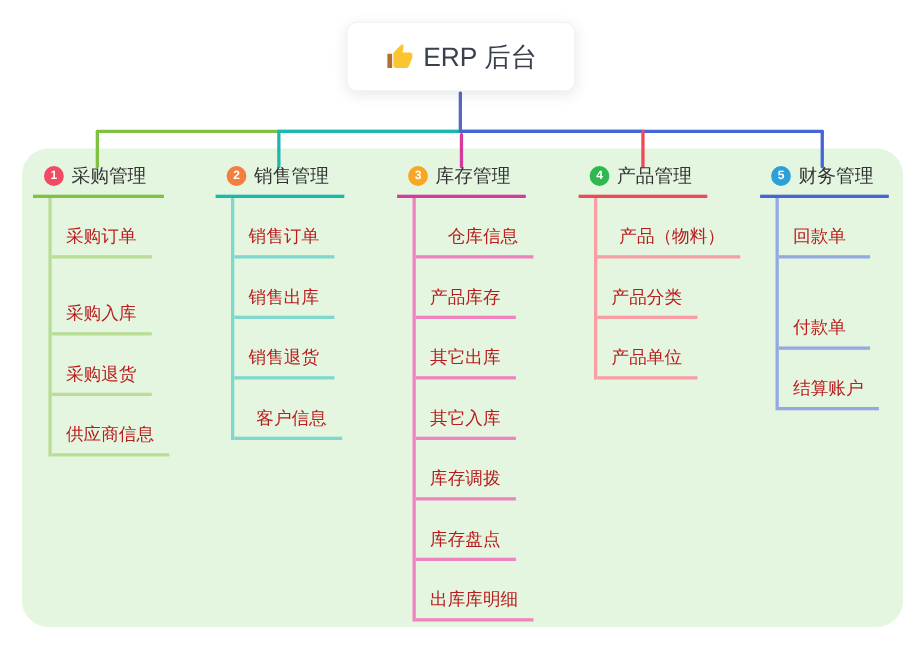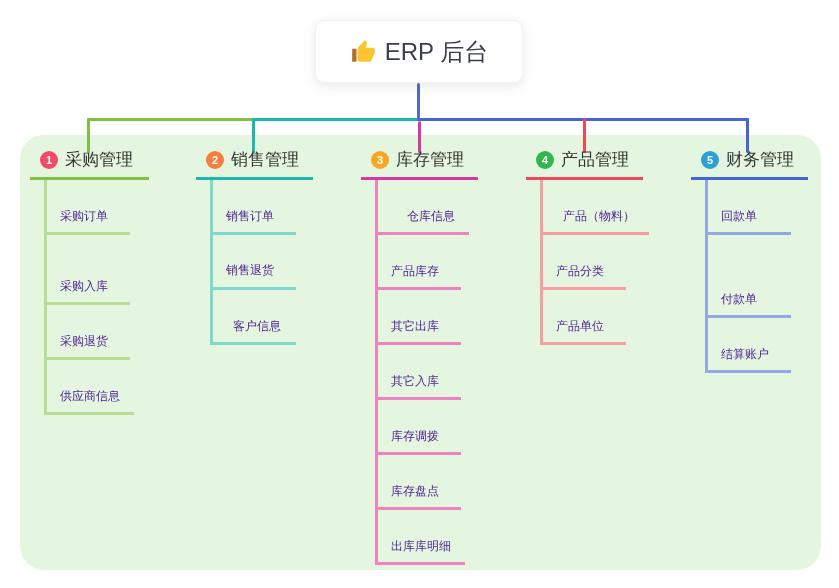--- a/index.html
+++ b/index.html
@@ -28,21 +28,21 @@
     border-bottom: 3px solid; font-size: 17px; font-weight: 500; color: #333;
     line-height: 20px; }
   .badge { width: 18px; height: 18px; border-radius: 50%; flex: 0 0 18px;
     color: #fff; font-size: 11px; font-weight: bold; line-height: 18px;
     text-align: center; margin-top: 1px; }
 
   
   .branch-children { position: absolute; top: 180px; border-left: 3px solid; }
   .child-item { height: 55px; width: max-content; min-width: 83px;
     border-bottom: 3px solid; display: flex; align-items: flex-end;
-    padding: 0 14px 6px 13px; font-size: 12px; color: #4c1d95; line-height: 20px;
+    padding: 0 14px 6px 13px; font-size: 16px; color: #b91c1c; line-height: 20px;
     white-space: nowrap; }
 </style>
 </head>
 <body>
 
 <div id="canvas">
 
   <div class="panel" style="background-color: rgb(228, 246, 224);"></div>
 
   <div class="line" style="left: 87px; top: 118px; width: 333px; height: 3px; background-color: rgb(127, 194, 65);"></div>
@@ -78,20 +78,21 @@
     <div class="child-item" style="border-bottom-color: rgb(185, 221, 151);">采购退货</div>
     <div class="child-item" style="border-bottom-color: rgb(185, 221, 151);">供应商信息</div>
   </div>
 
   <div class="branch-title" style="left: 196px; width: 117px; border-bottom-color: rgb(29, 184, 173);">
     <span class="badge" style="background-color: rgb(245, 125, 62);">2</span>
     <span>销售管理</span>
   </div>
   <div class="branch-children" style="left: 210px; border-left-color: rgb(127, 216, 203);">
     <div class="child-item" style="border-bottom-color: rgb(127, 216, 203);">销售订单</div>
+    <div class="child-item" style="border-bottom-color: rgb(127, 216, 203);">销售出库</div>
     <div class="child-item" style="border-bottom-color: rgb(127, 216, 203); font-family: Liberation Mono, monospace;">销售退货</div>
     <div class="child-item" style="border-bottom-color: rgb(127, 216, 203); padding-left: 20px;">客户信息</div>
   </div>
 
   <div class="branch-title" style="left: 361px; width: 117px; border-bottom-color: rgb(214, 58, 158);">
     <span class="badge" style="background-color: rgb(247, 167, 35);">3</span>
     <span>库存管理</span>
   </div>
   <div class="branch-children" style="left: 375px; border-left-color: rgb(239, 131, 192);">
     <div class="child-item" style="border-bottom-color: rgb(239, 131, 192); padding-left: 29px;">仓库信息</div>

